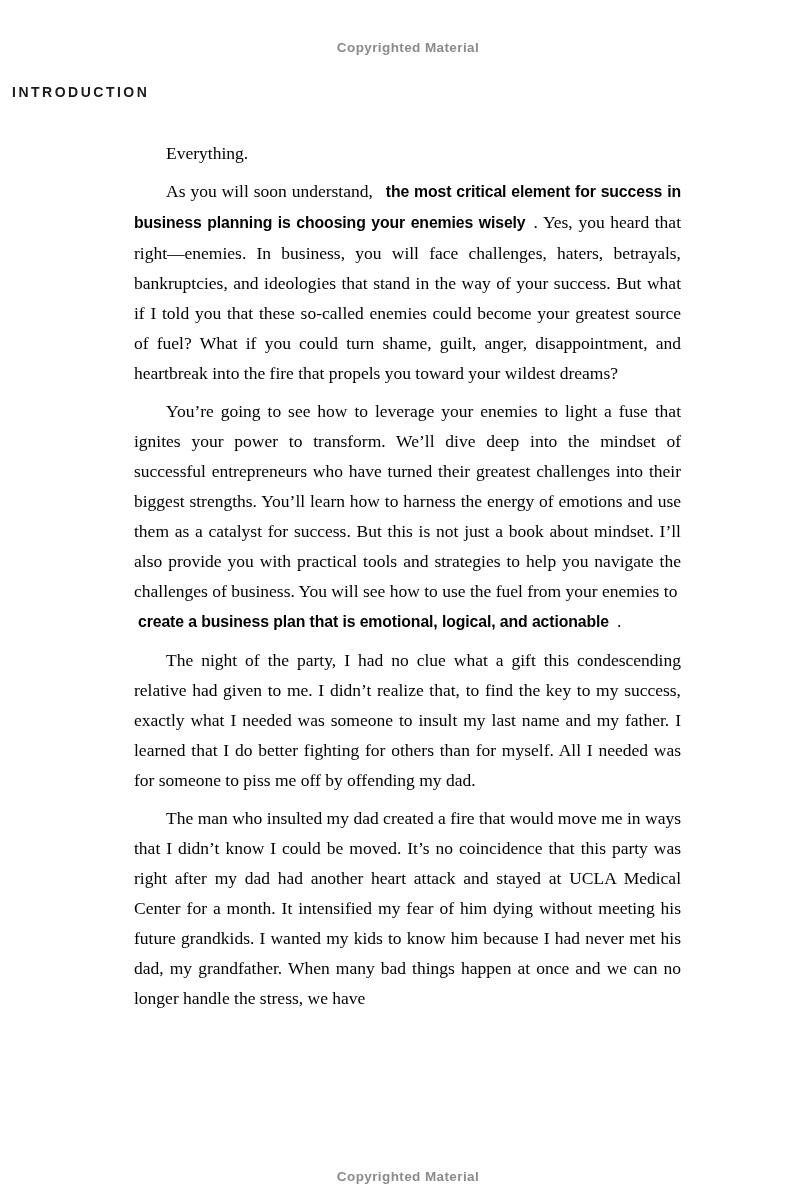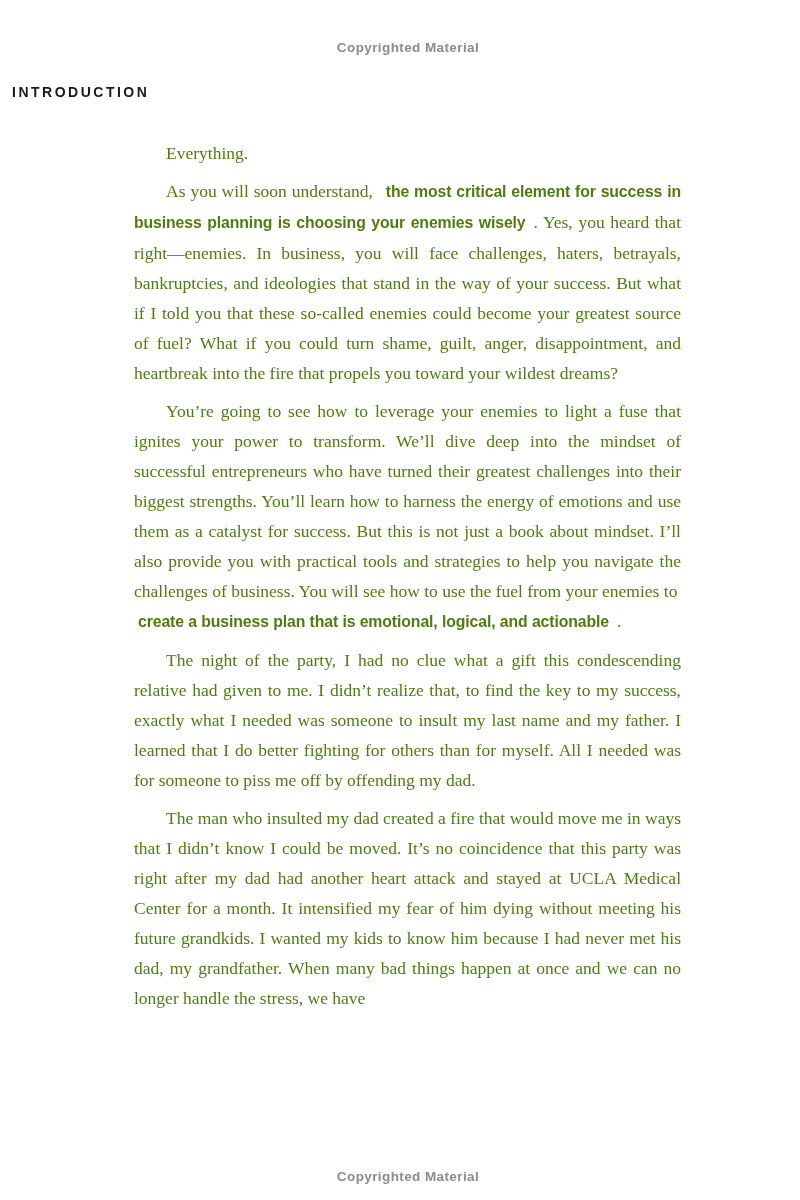--- a/index.html
+++ b/index.html
@@ -37,21 +37,21 @@
     color: #1a1a1a;
   }
   .body-text {
     position: absolute;
     top: 122px;
     left: 118px;
     width: 563px;
     font-family: "Liberation Serif", serif;
     font-size: 17.5px;
     line-height: 30px;
-    color: #4d7c0f;
+    color: #000000;
     text-align: justify;
   }
   .para {
     margin: 0;
     text-indent: 28px;
   }
   .run { }
   .run.bold {
     font-family: "Liberation Sans", sans-serif;
     font-weight: bold;

